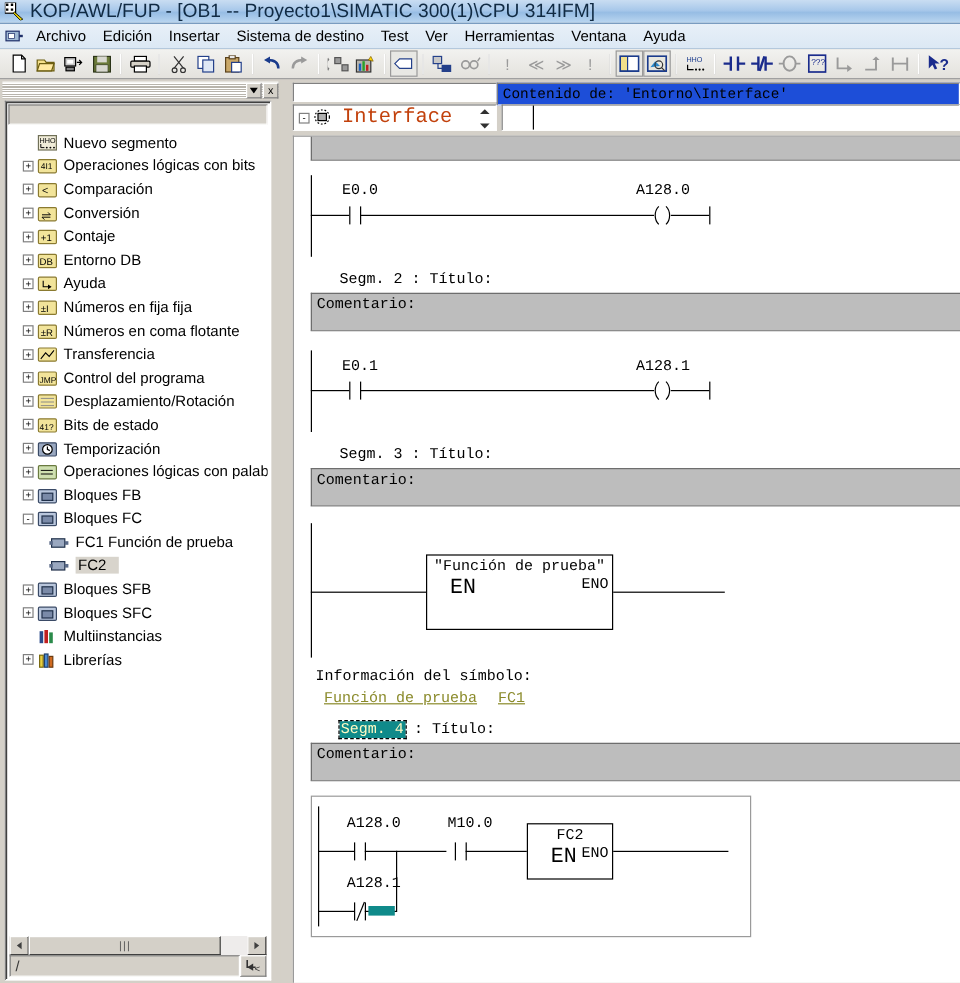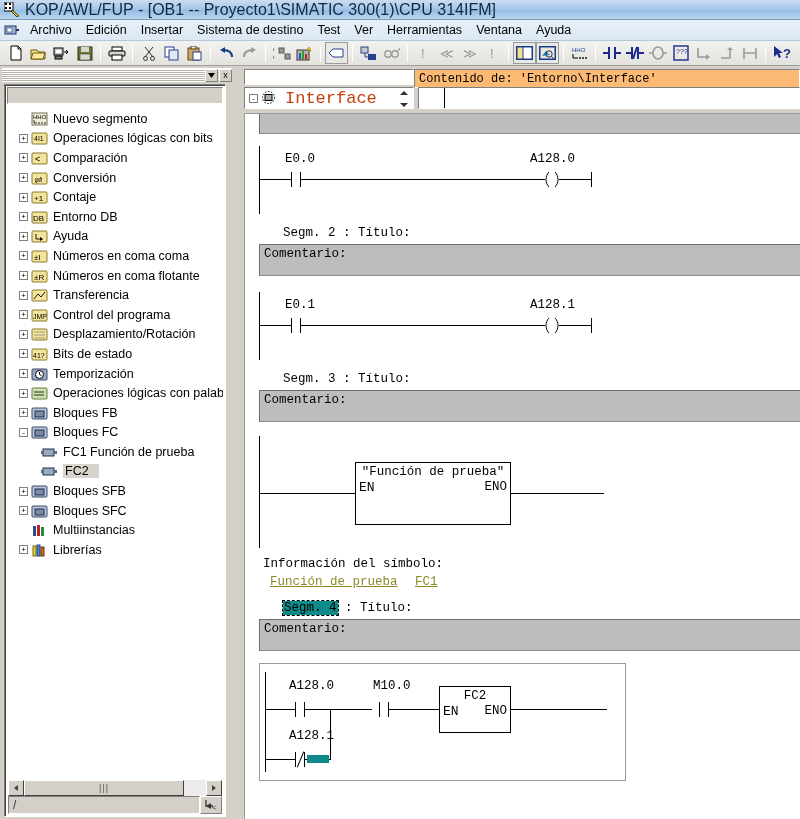--- a/index.html
+++ b/index.html
@@ -157,21 +157,21 @@
   #editor { position:absolute; left:240px; top:0; right:0; bottom:0; background:#d4d0c8; }
 
   #iface-bar { position:absolute; left:0; top:0; right:0; height:44px; }
   #iface-head {
     position:absolute; left:4px; top:2px; width:170px; height:16px;
     background:#fff; border:1px solid #808080;
     border-right-color:#fff; border-bottom-color:#fff;
   }
   #iface-title {
     position:absolute; left:174px; top:2px; right:0; height:19px;
-    background:#fdba74; border:1px solid #808080;
+    background:#1d4ed8; border:1px solid #808080;
     border-right-color:#fff; border-bottom-color:#fff;
     font-family:"Liberation Mono", monospace; font-size:12px;
     padding:2px 0 0 4px; white-space:nowrap; color:#000;
   }
   #iface-tree {
     position:absolute; left:4px; top:20px; width:170px; height:22px;
     background:#fff; border:1px solid #808080;
     border-right-color:#fff; border-bottom-color:#fff;
     display:flex; align-items:center; padding-left:4px;
   }
@@ -201,21 +201,21 @@
   
   #canvas {
     position:absolute; left:4px; top:46px; right:0; bottom:0;
     background:#fff; border-left:1px solid #9a9a9a; border-top:1px solid #9a9a9a;
     overflow:hidden;
     font-family:"Liberation Mono", monospace;
   }
   .mono { font-family:"Liberation Mono", monospace; font-size:12.5px; color:#000; }
   .segtitle { position:absolute; white-space:nowrap;margin-left:24px; }
   .seg4-hl {
-    background:#0f8a8a; color:#000000; padding:0 1px;
+    background:#0f8a8a; color:#fef9c3; padding:0 1px;
     outline:1px dashed #000; outline-offset:0px;
   }
   .comment-bar {
     position:absolute; background:#bdbdbd;
     border:1px solid #8c8c8c; border-left-color:#6e6e6e; border-top-color:#6e6e6e;
   }
   .comment-bar span {
     font-family:"Liberation Mono", monospace; font-size:12.5px; color:#000;
     position:absolute; left:4px; top:2px;
   }
@@ -231,22 +231,22 @@
             font-size:12.5px; color:#000; white-space:nowrap; }
   .coil { position:absolute; width:20px; height:16px; }
   .fbox {
     position:absolute; border:1px solid #000; background:#fff;
   }
   .fbox .name {
     position:absolute; left:0; right:0; top:2px; text-align:center;
     font-family:"Liberation Mono", monospace; font-size:12.5px; color:#000;
     white-space:nowrap;
   }
-  .fbox .en  { position:absolute; left:3px;  top:17px;
-               font-family:"Liberation Mono", monospace; font-size:13px; }
+  .fbox .en  { position:absolute; left:19px;  top:17px;
+               font-family:"Liberation Mono", monospace; font-size:18px; }
   .fbox .eno { position:absolute; right:3px; top:17px;
                font-family:"Liberation Mono", monospace; font-size:12.5px; }
   .seg-frame { position:absolute; border:1px solid #9a9a9a; }
   .cursor-blk { position:absolute; background:#0f8a8a; }
   .slash { position:absolute; width:1px; background:#000;
            transform:rotate(22deg); transform-origin:center; }
 </style>
 </head>
 <body>
 
@@ -602,21 +602,21 @@
         </div>
 
         <div class="trow">
           <span class="expander">+</span>
           <span class="ticon">
             <svg width="17" height="14">
                 <rect x="1" y="2" width="15" height="11" rx="1" fill="#f2e49a" stroke="#8a7a30"></rect>
                 <text x="3" y="11" font-family="Liberation Sans" font-size="8" fill="#000">±I</text>
               </svg>
           </span>
-          <span class="tlabel">Números en coma coma</span>
+          <span class="tlabel">Números en fija fija</span>
         </div>
 
         <div class="trow">
           <span class="expander">+</span>
           <span class="ticon">
             <svg width="17" height="14">
                 <rect x="1" y="2" width="15" height="11" rx="1" fill="#f2e49a" stroke="#8a7a30"></rect>
                 <text x="3" y="11" font-family="Liberation Sans" font-size="8" fill="#000">±R</text>
               </svg>
           </span>

